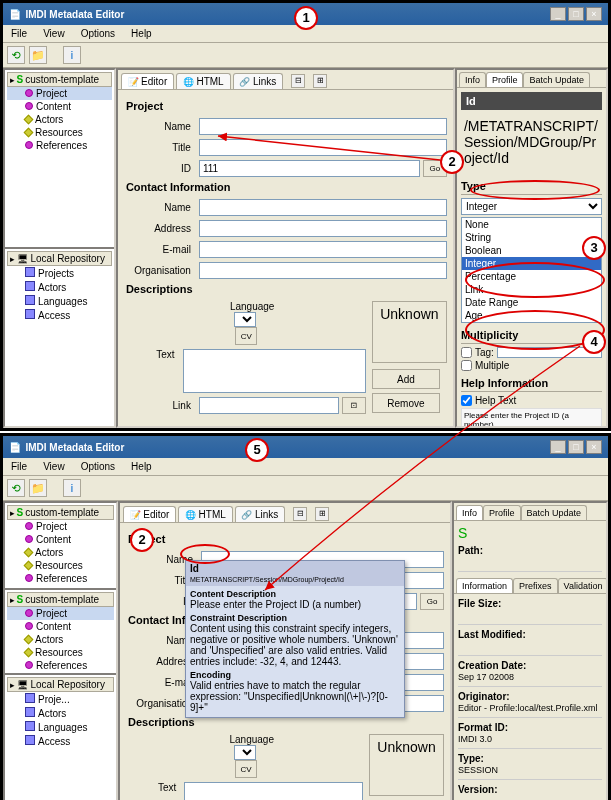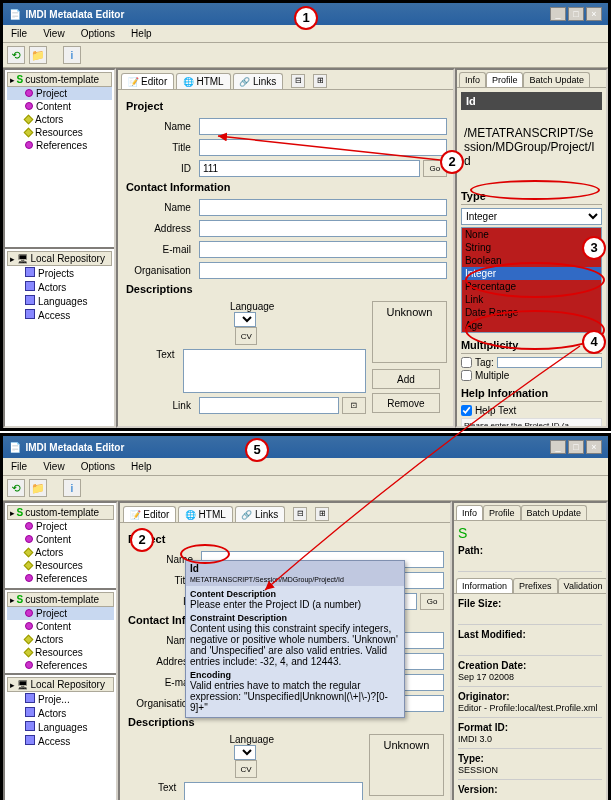--- a/index.html
+++ b/index.html
@@ -34,32 +34,32 @@
 .form-label { width: 75px; text-align: right; padding-right: 8px; font-size: 10px; }
 .form-input { flex: 1; height: 17px; border: 1px solid #7f9db9; background: #fff; padding: 1px 3px; font-size: 10px; }
 .go-btn { width: 24px; height: 17px; margin-left: 3px; border: 1px solid #aca899; background: #ece9d8; font-size: 8px; cursor: pointer; }
 .desc-area { display: flex; gap: 6px; }
 .desc-left { flex: 1; }
 .desc-right { width: 75px; }
 .lang-row { display: flex; align-items: center; margin-bottom: 4px; flex-direction: column; }
 .lang-select { flex: 1; height: 18px; border: 1px solid #7f9db9; background: #fff; }
 .cv-btn { width: 22px; height: 18px; margin-left: 3px; border: 1px solid #aca899; background: #ece9d8; font-size: 8px; }
 .text-area { width: 100%; height: 44px; border: 1px solid #7f9db9; background: #fff; resize: none; }
-.unknown-box { border: 1px solid #aca899; padding: 4px; text-align: center; font-size: 11px; margin-bottom: 6px; height: 62px; }
+.unknown-box { border: 1px solid #aca899; padding: 4px; text-align: center; font-size: 14px; margin-bottom: 6px; height: 62px; }
 .action-btn { width: 68px; height: 20px; border: 1px solid #aca899; background: #ece9d8; margin-bottom: 4px; font-size: 10px; cursor: pointer; display: block; }
 .right-panel { width: 156px; background: #ece9d8; border: 2px inset #d4d0c8; display: flex; flex-direction: column; }
 .rtabs { display: flex; padding: 2px 2px 0 2px; border-bottom: 1px solid #aca899; }
 .rtab { padding: 2px 5px; font-size: 9px; border: 1px solid #aca899; border-bottom: none; background: #ece9d8; border-radius: 3px 3px 0 0; cursor: pointer; }
 .rtab.active { background: #fff; }
 .rcontent { flex: 1; padding: 4px; overflow: auto; }
 .id-header { background: #4a4a4a; color: #fff; padding: 3px 5px; font-weight: bold; font-size: 11px; }
-.path-text { font-size: 12px; padding: 16px 3px; word-break: break-all; }
+.path-text { font-size: 14px; padding: 8px 3px; word-break: break-all; }
 .rsection-title { font-weight: bold; font-size: 11px; margin: 6px 0 3px 0; border-bottom: 1px solid #aca899; padding-bottom: 2px; }
 .type-select { width: 100%; height: 17px; border: 1px solid #7f9db9; background: #fff; margin-bottom: 2px; }
-.type-list { border: 1px solid #7f9db9; background: #b91c1c; font-size: 9px; }
+.type-list { border: 1px solid #7f9db9; background: #ffffff; font-size: 9px; }
 .type-opt { padding: 1px 3px; cursor: pointer; }
 .type-opt.sel { background: #316ac5; color: #fff; }
 .chk-row { display: flex; align-items: center; gap: 3px; margin: 2px 0; font-size: 9px; }
 .chk-row input { width: 11px; height: 11px; }
 .tag-input { flex: 1; height: 15px; border: 1px solid #7f9db9; background: #fff; }
 .help-text { font-size: 8px; padding: 2px; background: #f8f8f8; border: 1px solid #ddd; margin-top: 2px; }
 .info-row { margin: 4px 0; }
 .info-label { font-weight: bold; font-size: 10px; }
 .info-val { font-size: 9px; padding: 1px 0 4px 0; border-bottom: 1px solid #ccc; }
 .callout { position: absolute; width: 24px; height: 24px; border: 2px solid #d00; border-radius: 50%; background: #fff; text-align: center; line-height: 20px; font-size: 13px; font-weight: bold; color: #000; z-index: 100; }

